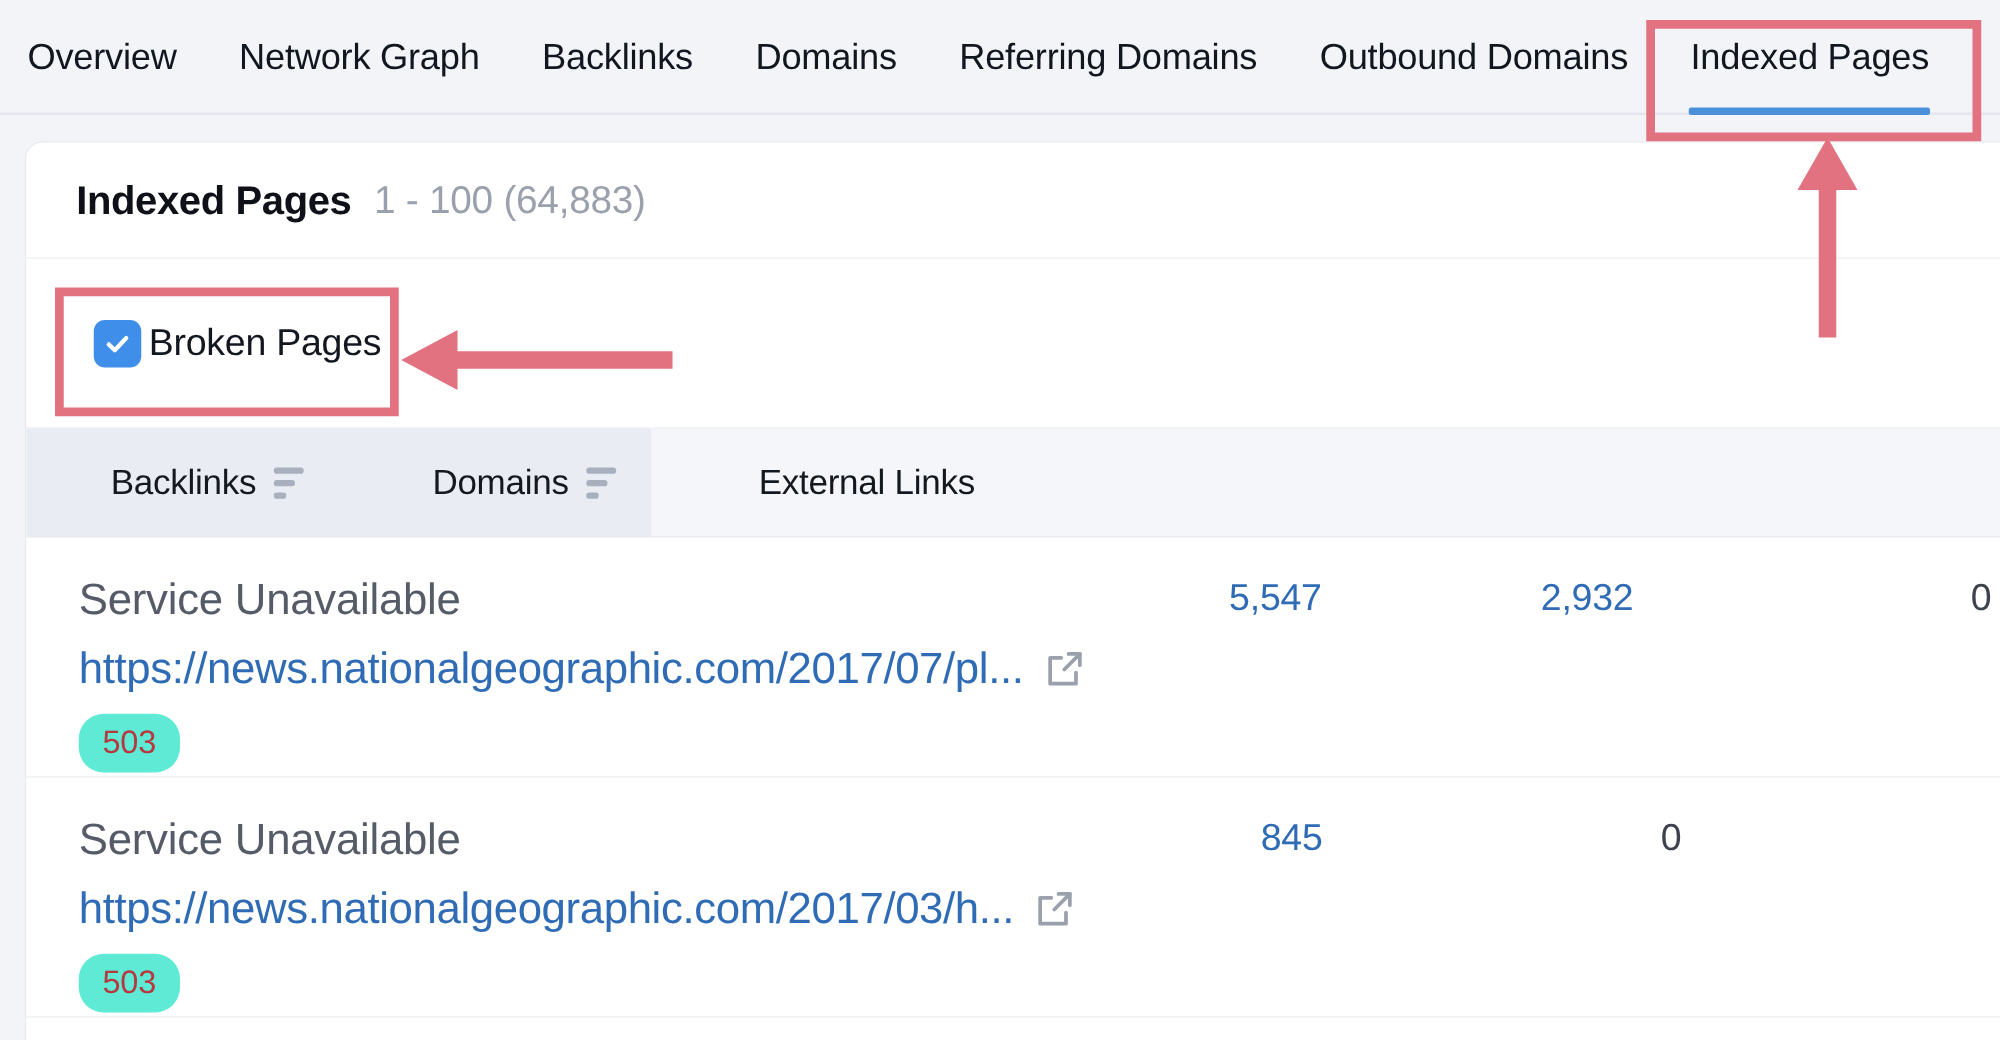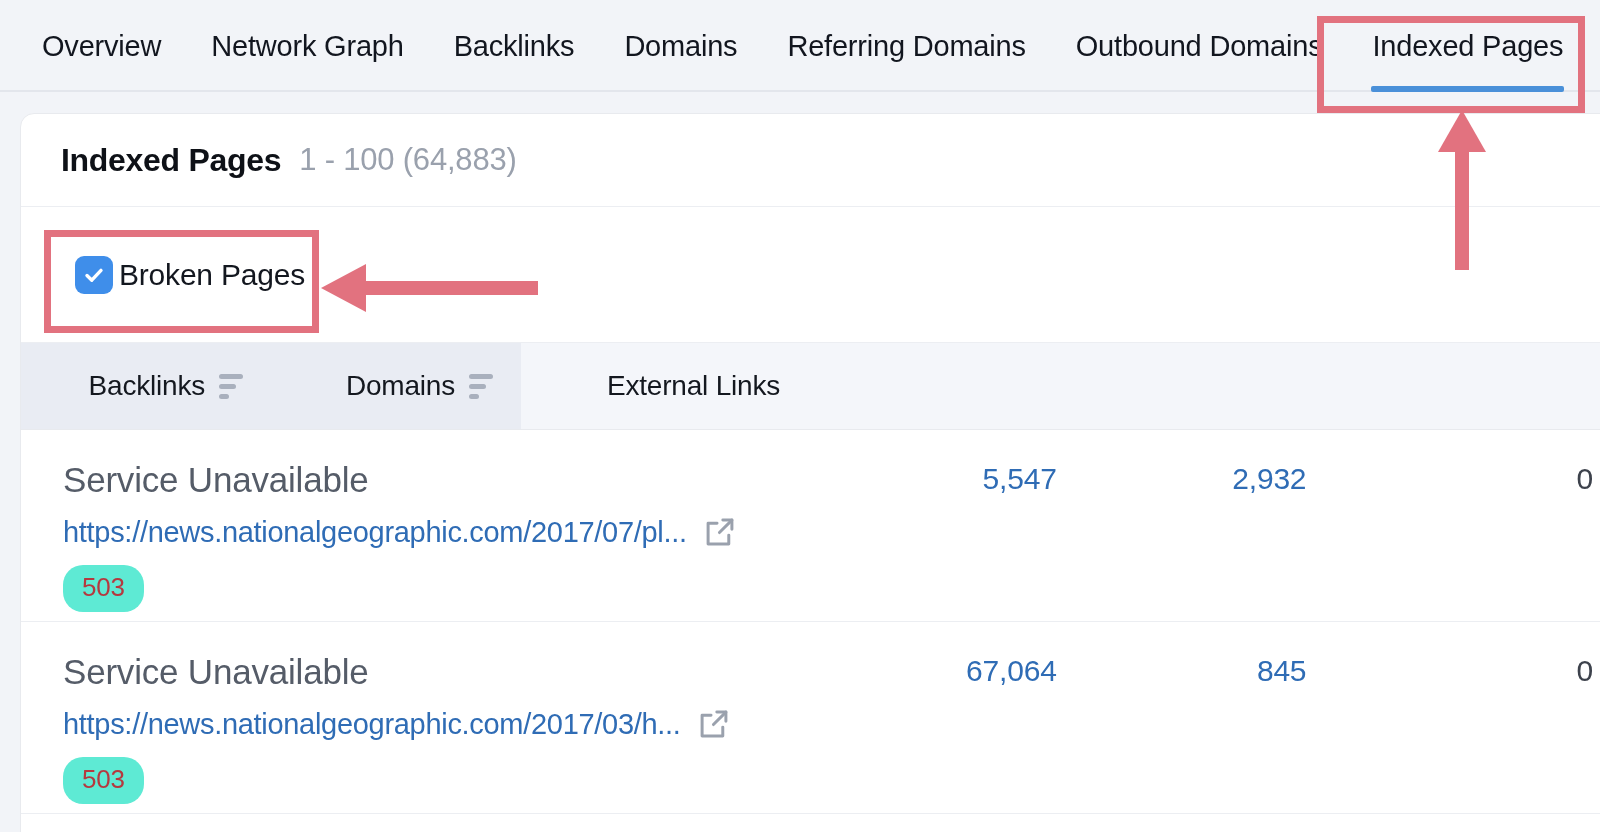--- a/index.html
+++ b/index.html
@@ -34,21 +34,20 @@
   }
 
   .tabs {
     position: absolute;
     left: 22px;
     top: 0;
     height: 92px;
     display: flex;
     align-items: flex-start;
     gap: 0;
-    margin-left: 20px;
   }
 
   .tab {
     position: relative;
     height: 92px;
     display: flex;
     align-items: center;
     padding: 0 25px;
     font-size: 29px;
     color: #12161f;
@@ -235,21 +234,21 @@
   }
 
   .row-url-line {
     display: flex;
     align-items: center;
     gap: 16px;
     margin-bottom: 16px;
   }
 
   .row-url {
-    font-size: 29px;
+    font-size: 35px;
     color: #2f6cb5;
     letter-spacing: -0.3px;
     cursor: pointer;
   }
 
   .ext-icon { flex: none; display: block; }
 
   .badge {
     display: inline-block;
     background: #5eead4;
@@ -372,21 +371,20 @@
           <div class="row-url-line">
             <span class="row-url">https://news.nationalgeographic.com/2017/03/h...</span>
             <svg class="ext-icon" width="34" height="34" viewBox="0 0 24 24">
               <path d="M14 3.6 H20.4 V10" fill="none" stroke="#9aa1ad" stroke-width="2.1" stroke-linecap="round" stroke-linejoin="round"></path>
               <path d="M20.4 3.6 L11.6 12.4" fill="none" stroke="#9aa1ad" stroke-width="2.1" stroke-linecap="round"></path>
               <path d="M18.2 14.2 V20.4 H3.6 V5.8 H9.9" fill="none" stroke="#9aa1ad" stroke-width="2.1" stroke-linecap="round" stroke-linejoin="round"></path>
             </svg>
           </div>
           <span class="badge">503</span>
         </div>
-        <div class="cell-num">67,064</div>
         <div class="cell-num">845</div>
         <div class="cell-ext">0</div>
       </div>
 
     </div>
   </div>
 
   <div class="anno-box" id="anno-box-tab"></div>
 
   <div class="anno-box" id="anno-box-checkbox"></div>

